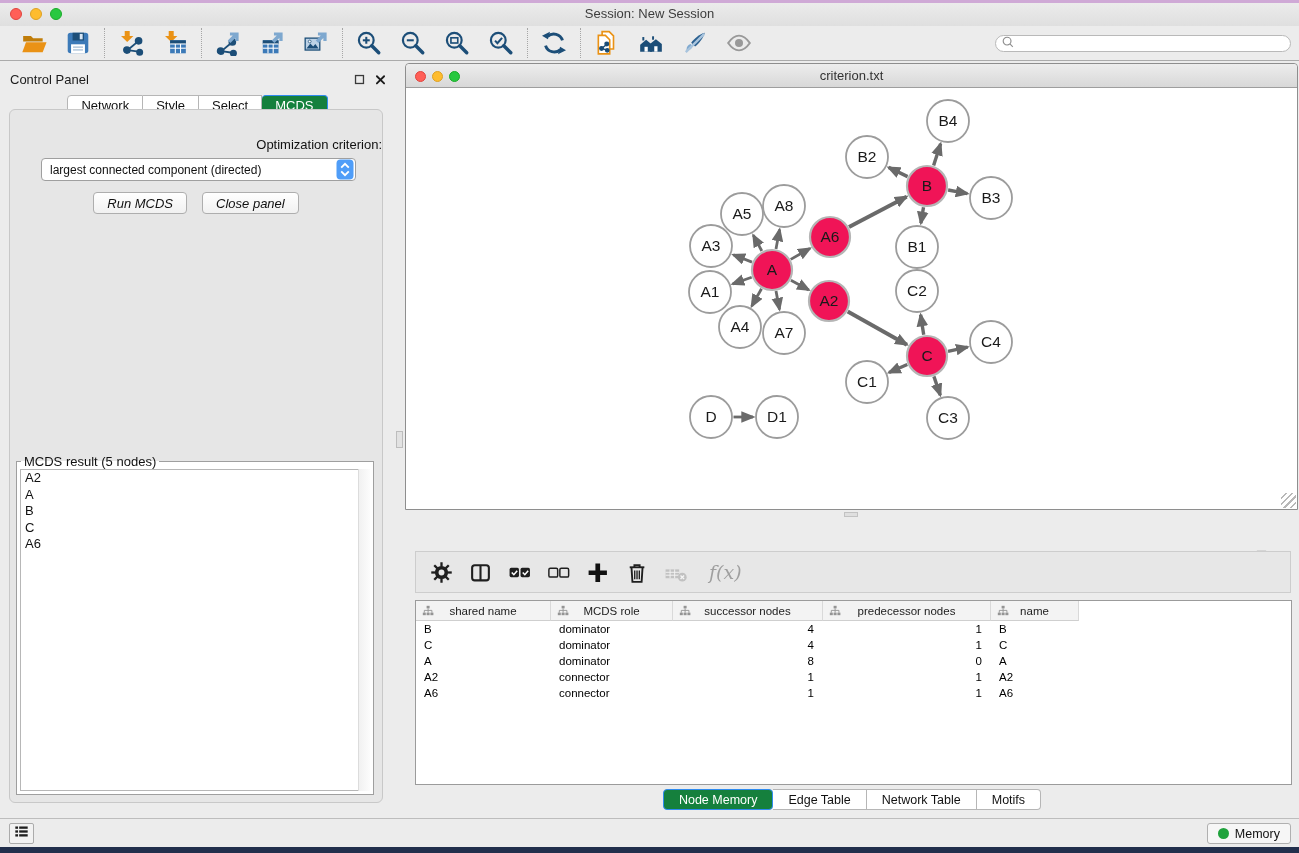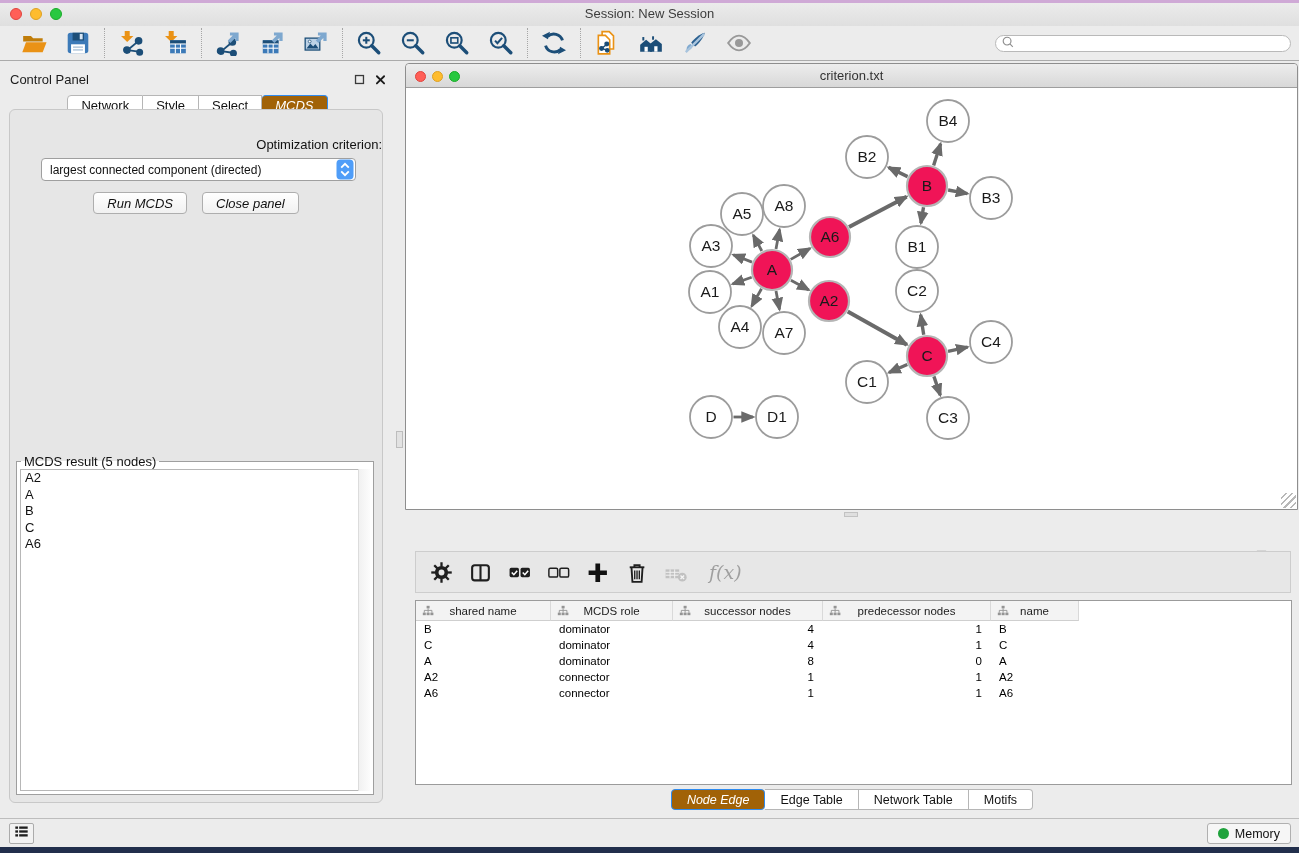--- a/index.html
+++ b/index.html
@@ -35,21 +35,21 @@
   .ph-icons { margin-left:auto; display:flex; gap:8px; align-items:center; }
   .ph-icons .pico { width:13px; height:13px; display:inline-block; }
   .ph-icons .pico svg { width:100%; height:100%; }
 
   
   .seg { display:flex; }
   .seg .tab { background:#fff; border:1px solid #b6b6b6; border-left:none; padding:0 13px; height:21px;
     line-height:20px; font-size:13px; color:#111; }
   .seg .tab:first-child { border-left:1px solid #b6b6b6; border-radius:4px 0 0 4px; }
   .seg .tab:last-child { border-radius:0 4px 4px 0; }
-  .seg .tab.active { background:#a16207; border-color:#2f8bf0; color:#fff; border-radius:4px;font-style:italic; }
+  .seg .tab.active { background:#15803d; border-color:#2f8bf0; color:#fff; border-radius:4px; }
 
   
   .control-panel { position:absolute; left:4px; top:64px; width:387px; height:741px; }
   .cp-head { position:absolute; left:6px; right:4px; top:6px; height:18px; }
   .cp-tabs { position:absolute; left:0; right:0; top:31px; display:flex; justify-content:center; }
   .cp-box { position:absolute; left:5px; right:8px; top:45px; bottom:2px; background:#e6e6e6;
     border:1px solid #c8c8c8; border-radius:6px; }
   .opt-label { position:absolute; left:0; right:0; top:27px; text-align:right; font-size:13px; color:#111; }
   .combo { position:absolute; left:31px; top:48px; width:315px; height:23px; background:#fff;
     border:1px solid #9f9f9f; border-radius:4px; display:flex; align-items:center; }
@@ -581,21 +581,21 @@
           <div class="tbl-row">
             <div class="td" style="width: 135px;">A6</div>
             <div class="td" style="width: 122px;">connector</div>
             <div class="td r" style="width: 150px;">1</div>
             <div class="td r" style="width: 168px;">1</div>
             <div class="td" style="width: 88px;">A6</div>
           </div>
         </div>
     </div>
     <div class="tp-tabs seg" id="tp-tabs">
-        <span class="tab active">Node Edge</span>
+        <span class="tab active">Node Memory</span>
         <span class="tab">Edge Table</span>
         <span class="tab">Network Table</span>
         <span class="tab">Motifs</span>
       </div>
   </div>
 
   <div class="statusbar">
     <div class="list-btn">
       <span><svg viewBox="0 0 22 22">
             <g fill="#1f1f1f">

